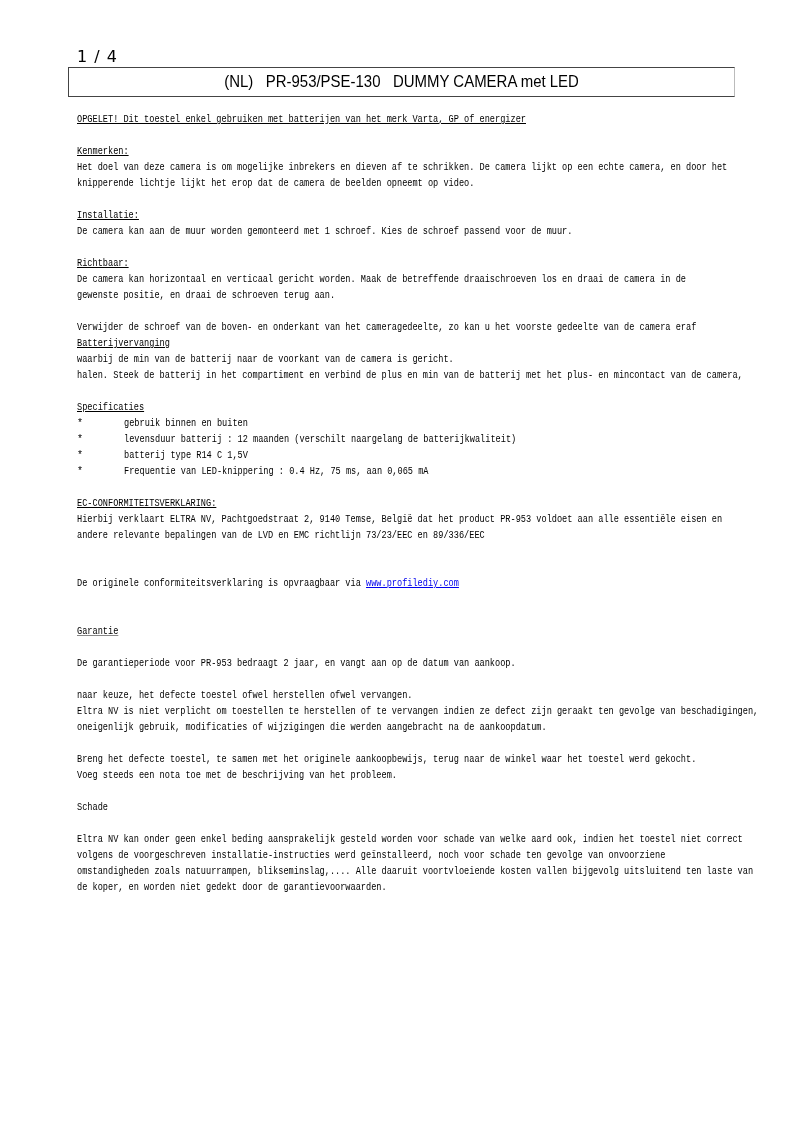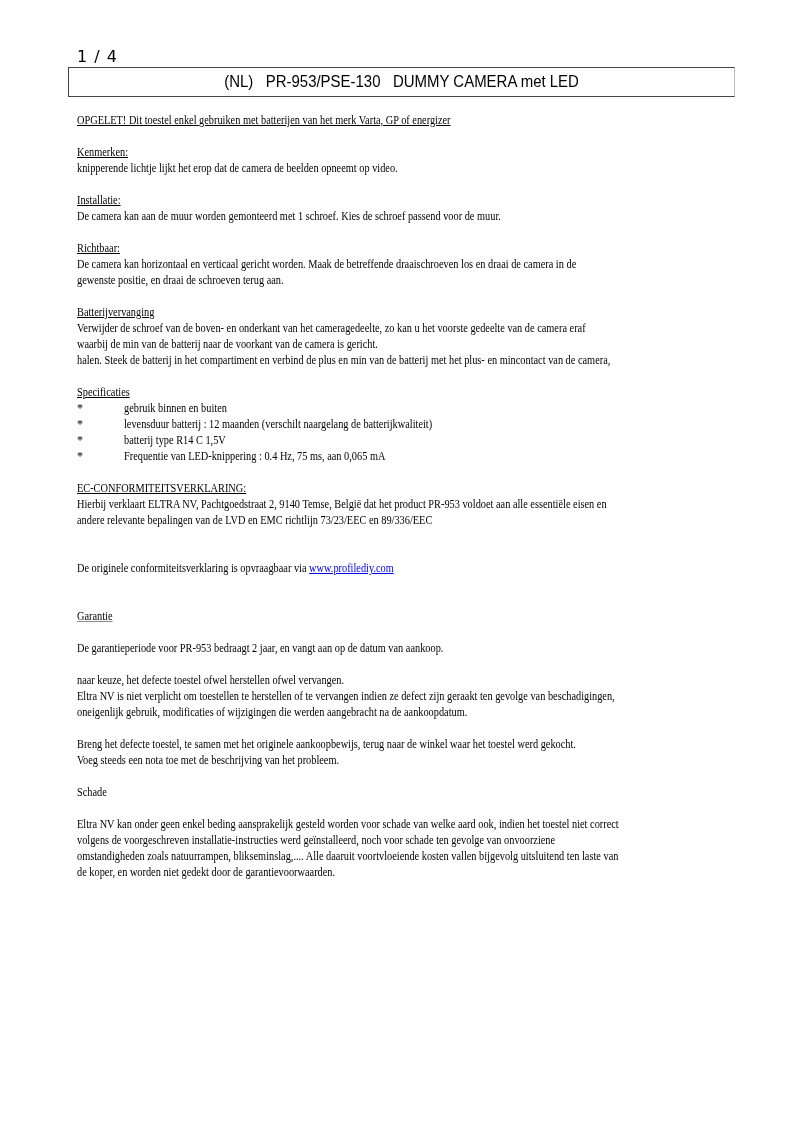--- a/index.html
+++ b/index.html
@@ -15,22 +15,22 @@
     .title-box {
       position: absolute; left: 68px; top: 67px; width: 665px; height: 28px;
       border: 1px solid #444; border-right-color: #bbb;
       display: flex; align-items: center; justify-content: center;
       font-family: "Liberation Sans", sans-serif; font-size: 17px;
       transform-origin: center;
     }
     .title-box span { display: inline-block; transform: scaleX(0.88); white-space: pre; }
     .content {
       position: absolute; left: 77px; top: 112px; width: 660px;
-      font-family: Liberation Serif, serif;
-      font-size: 12px; line-height: 16px;
+      font-family: Liberation Mono, monospace;
+      font-size: 10px; line-height: 16px;
     }
     .cond { display: inline-block; transform-origin: left center; transform: scaleX(0.86); white-space: nowrap; }
     .line { height: 16px; }
     .u { text-decoration: underline; }
     .gap { height: 16px; }
     .gap2 { height: 32px; }
     .bullet { display: flex; height: 16px; }
     .bullet .star { width: 47px; }
     a.link { color: #0000ee; text-decoration: underline; }
     .garantie-head { text-decoration: underline; text-decoration-color: #888; }
@@ -43,40 +43,41 @@
 <div class="title-box">
   <span>(NL)   PR-953/PSE-130   DUMMY CAMERA met LED</span>
 </div>
 
 <div class="content">
   <div class="line"><span class="cond u">OPGELET! Dit toestel enkel gebruiken met batterijen van het merk Varta, GP of energizer</span></div>
   <div class="gap"></div>
 
   <div>
     <div class="line"><span class="cond u">Kenmerken:</span></div>
+    <div class="line"><span class="cond">Het doel van deze camera is om mogelijke inbrekers en dieven af te schrikken.  De camera lijkt op een echte camera, en door het</span></div>
     <div class="line"><span class="cond">knipperende lichtje lijkt het erop dat de camera de beelden opneemt op video.</span></div>
   </div>
   <div class="gap"></div>
 
   <div>
     <div class="line"><span class="cond u">Installatie:</span></div>
     <div class="line"><span class="cond">De camera kan aan de muur worden gemonteerd met 1 schroef.  Kies de schroef passend voor de muur.</span></div>
   </div>
   <div class="gap"></div>
 
   <div>
     <div class="line"><span class="cond u">Richtbaar:</span></div>
     <div class="line"><span class="cond">De camera kan horizontaal en verticaal gericht worden. Maak de betreffende draaischroeven los en draai de camera in de</span></div>
     <div class="line"><span class="cond">gewenste positie, en draai de schroeven terug aan.</span></div>
   </div>
   <div class="gap"></div>
 
   <div>
+    <div class="line"><span class="cond">Verwijder de schroef van de boven- en onderkant van het cameragedeelte, zo kan u het voorste gedeelte van de camera eraf</span></div>
     <div class="line"><span class="cond u">Batterijvervanging</span></div>
-    <div class="line"><span class="cond">Verwijder de schroef van de boven- en onderkant van het cameragedeelte, zo kan u het voorste gedeelte van de camera eraf</span></div>
     <div class="line"><span class="cond">waarbij de min van de batterij naar de voorkant van de camera is gericht.</span></div>
     <div class="line"><span class="cond">halen. Steek de batterij in het compartiment en verbind de plus en min van de batterij met het plus- en mincontact  van de camera,</span></div>
   </div>
   <div class="gap"></div>
 
   <div>
     <div class="line"><span class="cond u">Specificaties</span></div>
     <div class="bullet">
       <span class="star">*</span>
       <span class="cond">gebruik binnen en buiten</span>

